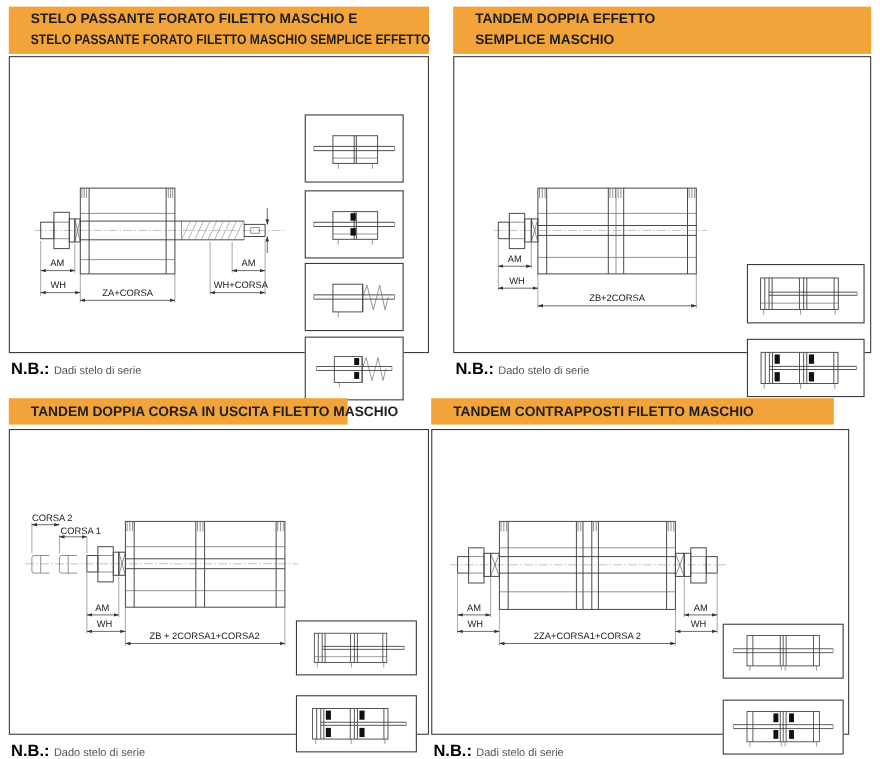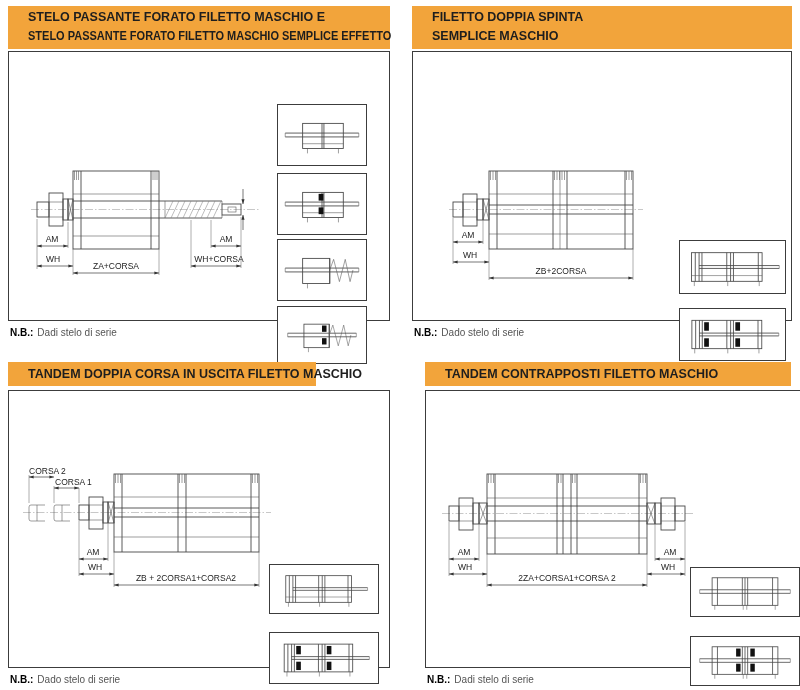--- a/index.html
+++ b/index.html
@@ -9,21 +9,21 @@
   .tbar { position:absolute; left:0; top:0; width:100%; background:#F2A43B; color:#1e1e1e;
           font-weight:bold; font-size:12.5px; line-height:19px; box-sizing:border-box;
           padding:2px 0 3px 20px; white-space:nowrap; }
   .tbar.single { height:24px; line-height:20px; padding-top:2px; }
   .tline { white-space:nowrap; }
   .t2 { transform:scaleX(0.88); transform-origin:0 50%; }
   .box { position:absolute; background:#fff; border:1.5px solid #3c3c3c; box-sizing:border-box;text-align:center; }
   .inset { position:absolute; border:1.5px solid #3c3c3c; box-sizing:border-box; background:#fff; }
   .inset svg { display:block; width:100%; height:100%; }
   .note { position:absolute; left:2px; font-size:10px; color:#555; white-space:nowrap; }
-  .note b { color:#000; font-size:10px; margin-right:4px; }
+  .note b { color:#000; font-size:15px; margin-right:4px; }
   .draw { position:absolute; }
   .s   { stroke:#474747; stroke-width:0.9; fill:none; }
   .sl  { stroke:#5a5a5a; stroke-width:0.6; fill:none; }
   .ext { stroke:#6a6a6a; stroke-width:0.55; }
   .dim { stroke:#3d3d3d; stroke-width:0.7; }
   .cl  { stroke:#909090; stroke-width:0.5; stroke-dasharray:8 2 1.5 2; }
   .hat { stroke:#7a7a7a; stroke-width:0.5; }
   .blk { fill:#111; stroke:none; }
   text.d { font:8.5px "Liberation Sans", sans-serif; fill:#222; }
 </style>
@@ -171,21 +171,21 @@
     </div>
   </div>
   <div class="note" style="top:321px;">
     <b>N.B.:</b><span>Dadi stelo di serie</span>
   </div>
 </section>
 
 
 <section class="panel" style="left:412px; top:6px; width:380px; height:350px;">
   <header class="tbar">
-    <div class="tline">FILETTO DOPPIA SPINTA</div>
+    <div class="tline">TANDEM DOPPIA EFFETTO</div>
     <div class="tline">SEMPLICE MASCHIO</div>
   </header>
   <div class="box" style="left:0; top:45px; width:380px; height:270px;">
 
     <svg class="draw" style="left:30px; top:104px;" width="210" height="135" viewBox="0 0 210 135">
       <line class="cl" x1="6" y1="53.5" x2="200" y2="53.5"></line>
       <rect class="s" x="46" y="15" width="144" height="78"></rect>
       <line class="s" x1="54" y1="15" x2="54" y2="93"></line>
       <line class="s" x1="182" y1="15" x2="182" y2="93"></line>
       <line class="s" x1="110" y1="15" x2="110" y2="93"></line>
@@ -381,21 +381,21 @@
             <line class="sl" x1="83" y1="42" x2="83" y2="47"></line>
       </svg>
     </div>
   </div>
   <div class="note" style="top:312px;">
     <b>N.B.:</b><span>Dado stelo di serie</span>
   </div>
 </section>
 
 
-<section class="panel" style="left:425px; top:362px; width:366px; height:328px;">
+<section class="panel" style="left:392px; top:362px; width:366px; height:328px;">
   <header class="tbar single">
     <div class="tline">TANDEM CONTRAPPOSTI FILETTO MASCHIO</div>
   </header>
   <div class="box" style="left:0; top:28px; width:380px; height:278px;">
 
     <svg class="draw" style="left:12px; top:68px;" width="260" height="135" viewBox="0 0 260 135">
       <line class="cl" x1="4" y1="54.5" x2="256" y2="54.5"></line>
       <rect class="s" x="49" y="15" width="160" height="80"></rect>
       <line class="s" x1="57" y1="15" x2="57" y2="95"></line>
       <line class="s" x1="201" y1="15" x2="201" y2="95"></line>

